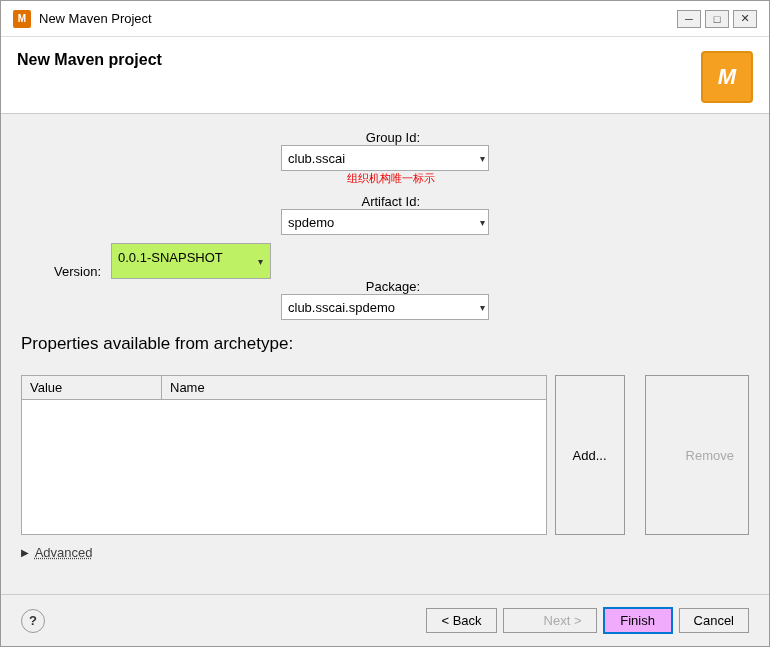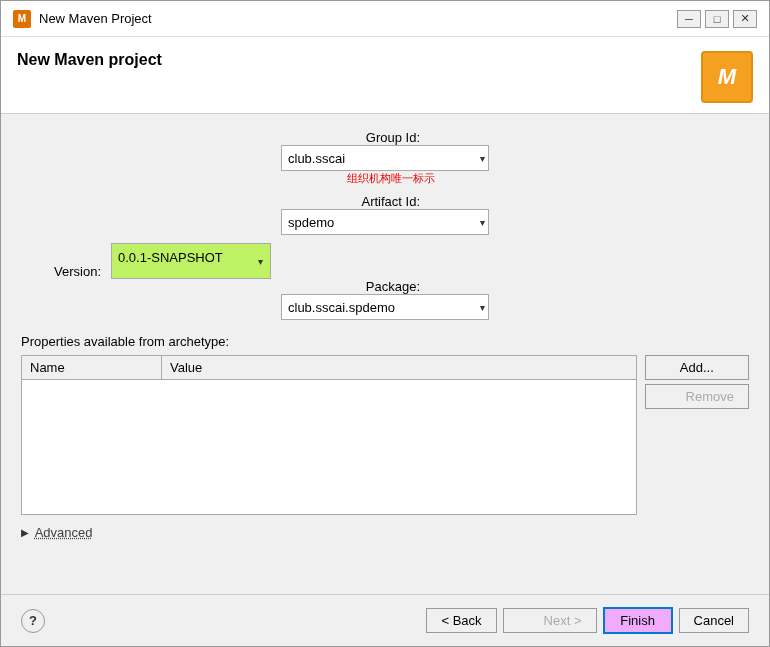--- a/index.html
+++ b/index.html
@@ -194,23 +194,23 @@
       color: #e00;
       font-size: 11px;
       margin-left: 12px;
     }
 
     .properties-section {
       margin-top: 6px;
     }
 
     .properties-label {
-      font-size: 13px;
-      color: #000;
-      margin-bottom: 6px;
+      font-size: 17px;
+      color: #000;
+      margin-bottom: 21px;
     }
 
     .properties-table-wrapper {
       display: flex;
       gap: 8px;
       flex: 1;
     }
 
     .properties-table {
       border: 1px solid #aaa;
@@ -243,22 +243,22 @@
       flex: 1;
     }
 
     .table-body {
       flex: 1;
       min-height: 130px;
     }
 
     .table-buttons {
       display: flex;
-      flex-direction: column;
-      gap: 4px;
+      flex-direction: row;
+      gap: 20px;
     }
 
     .btn {
       padding: 4px 14px;
       font-size: 13px;
       border: 1px solid #999;
       background: #f0f0f0;
       cursor: pointer;
       color: #000;
       min-width: 70px;
@@ -401,22 +401,22 @@
         <input class="form-input" type="text" value="club.sscai.spdemo" style="">
         <span class="dropdown-arrow">▾</span>
       </div>
     </div>
 
     <div class="properties-section">
       <div class="properties-label">Properties available from archetype:</div>
       <div class="properties-table-wrapper">
         <div class="properties-table">
           <div class="table-header">
+            <div class="table-header-cell">Value</div>
             <div class="table-header-cell">Name</div>
-            <div class="table-header-cell">Value</div>
           </div>
           <div class="table-body"></div>
         </div>
         <div class="table-buttons">
           <button class="btn">Add...</button>
           <button class="btn" disabled="">Remove</button>
         </div>
       </div>
     </div>
 

